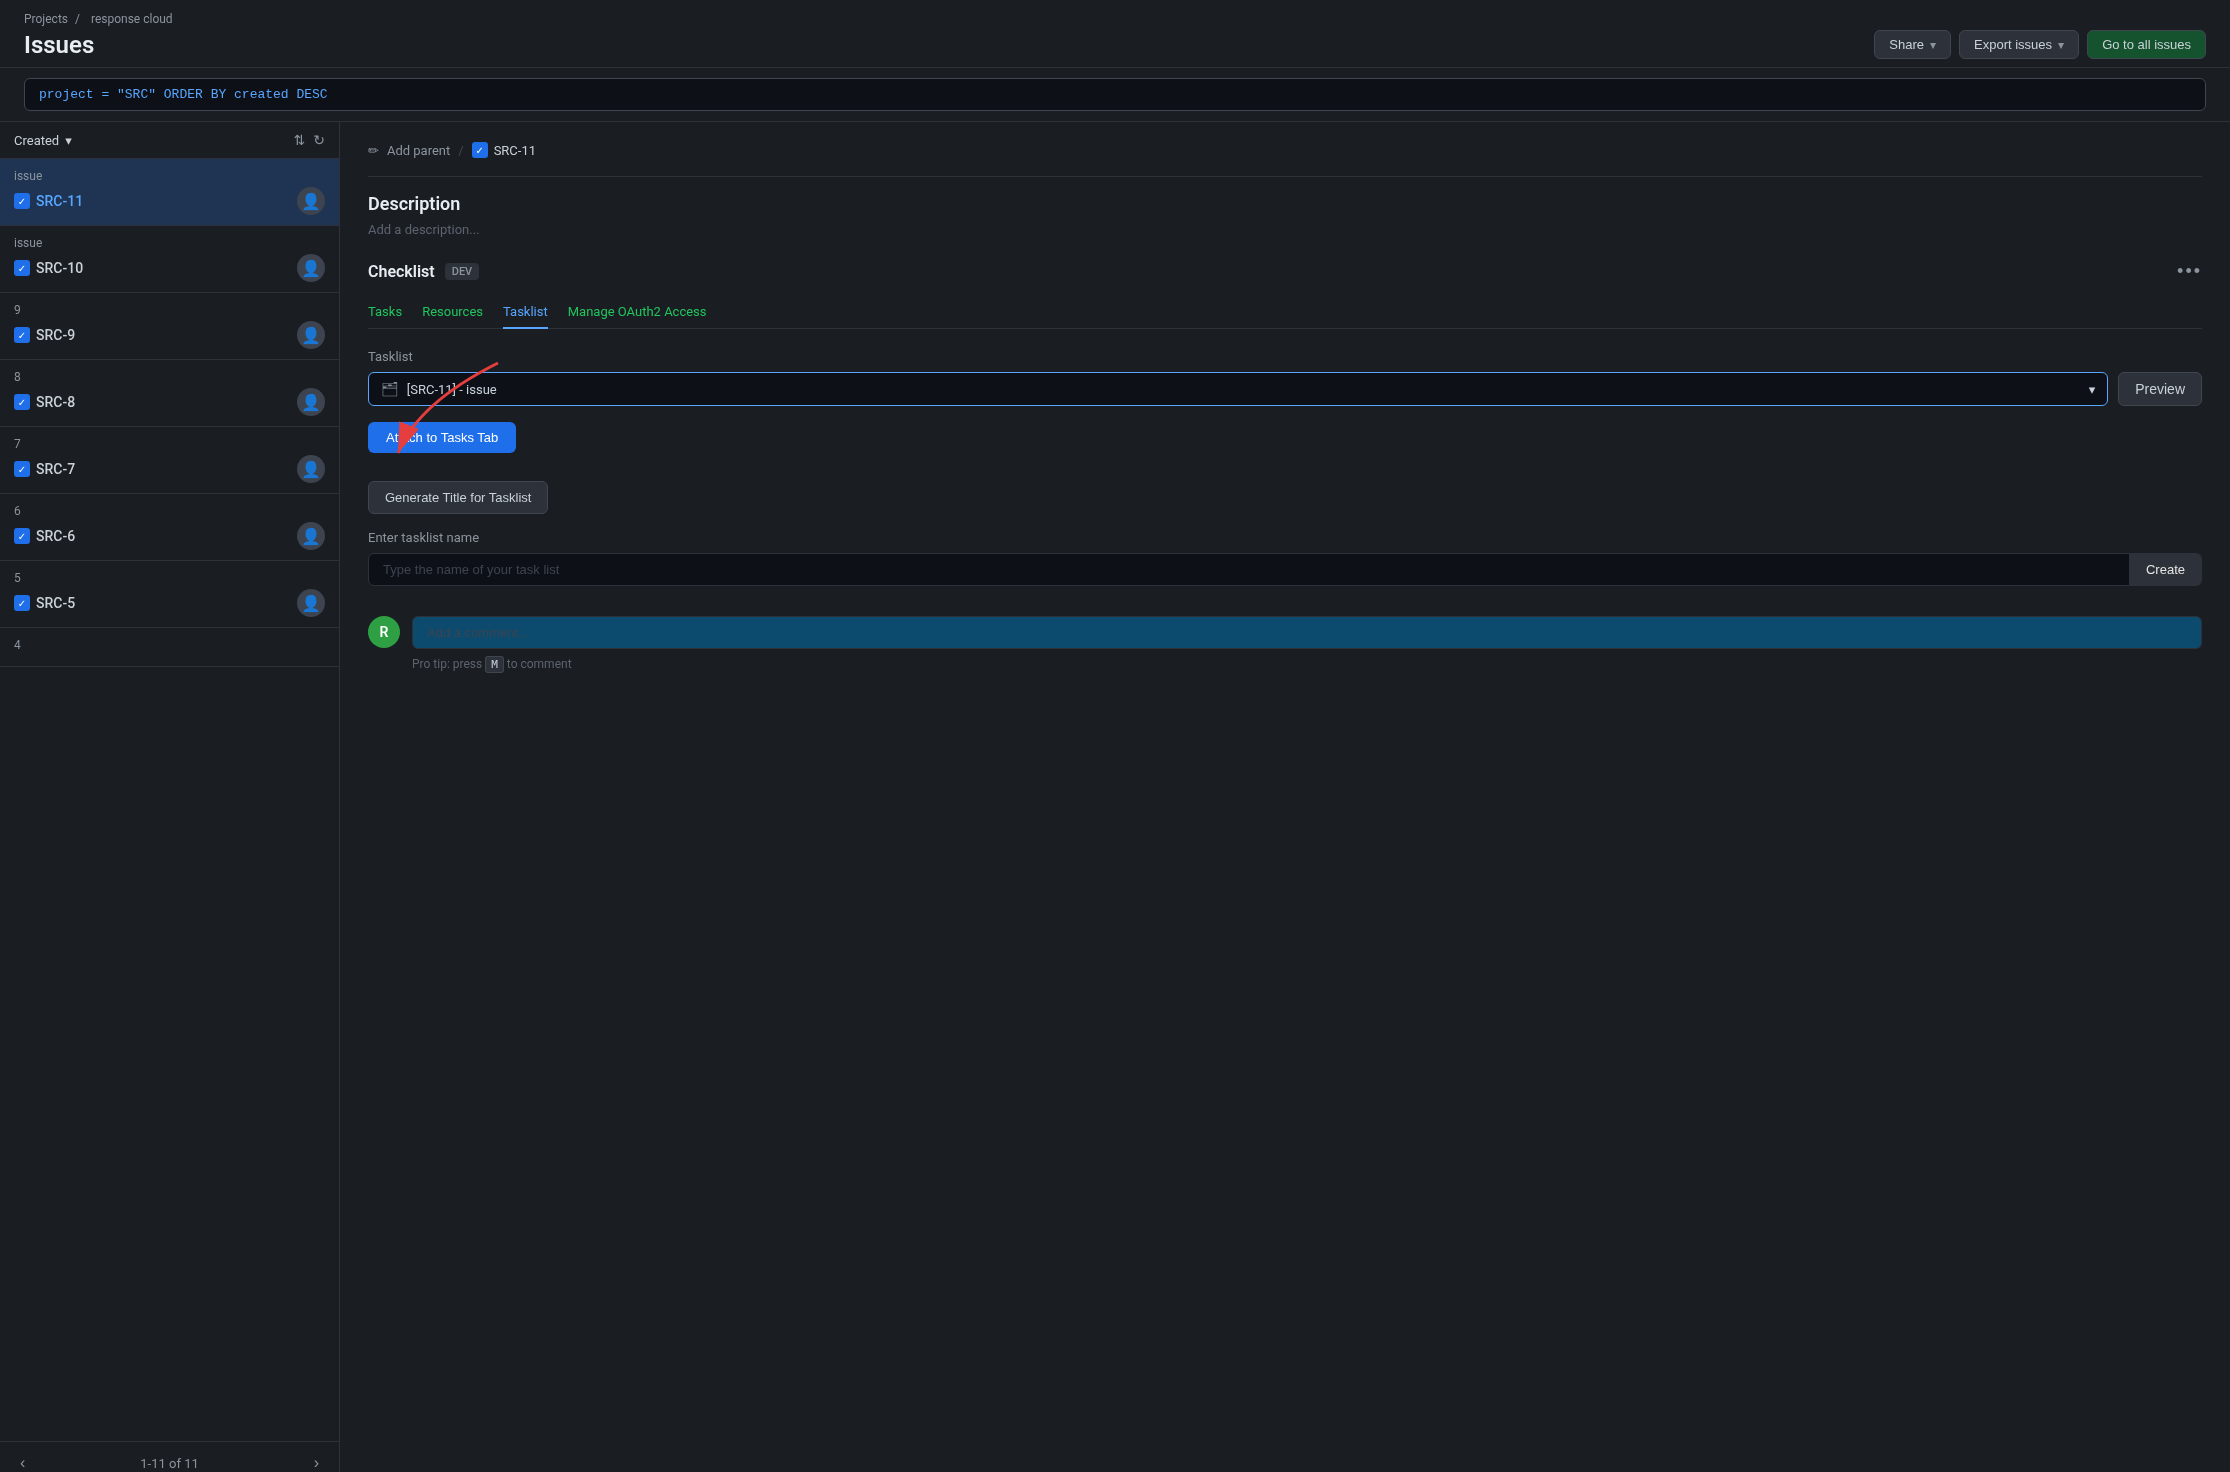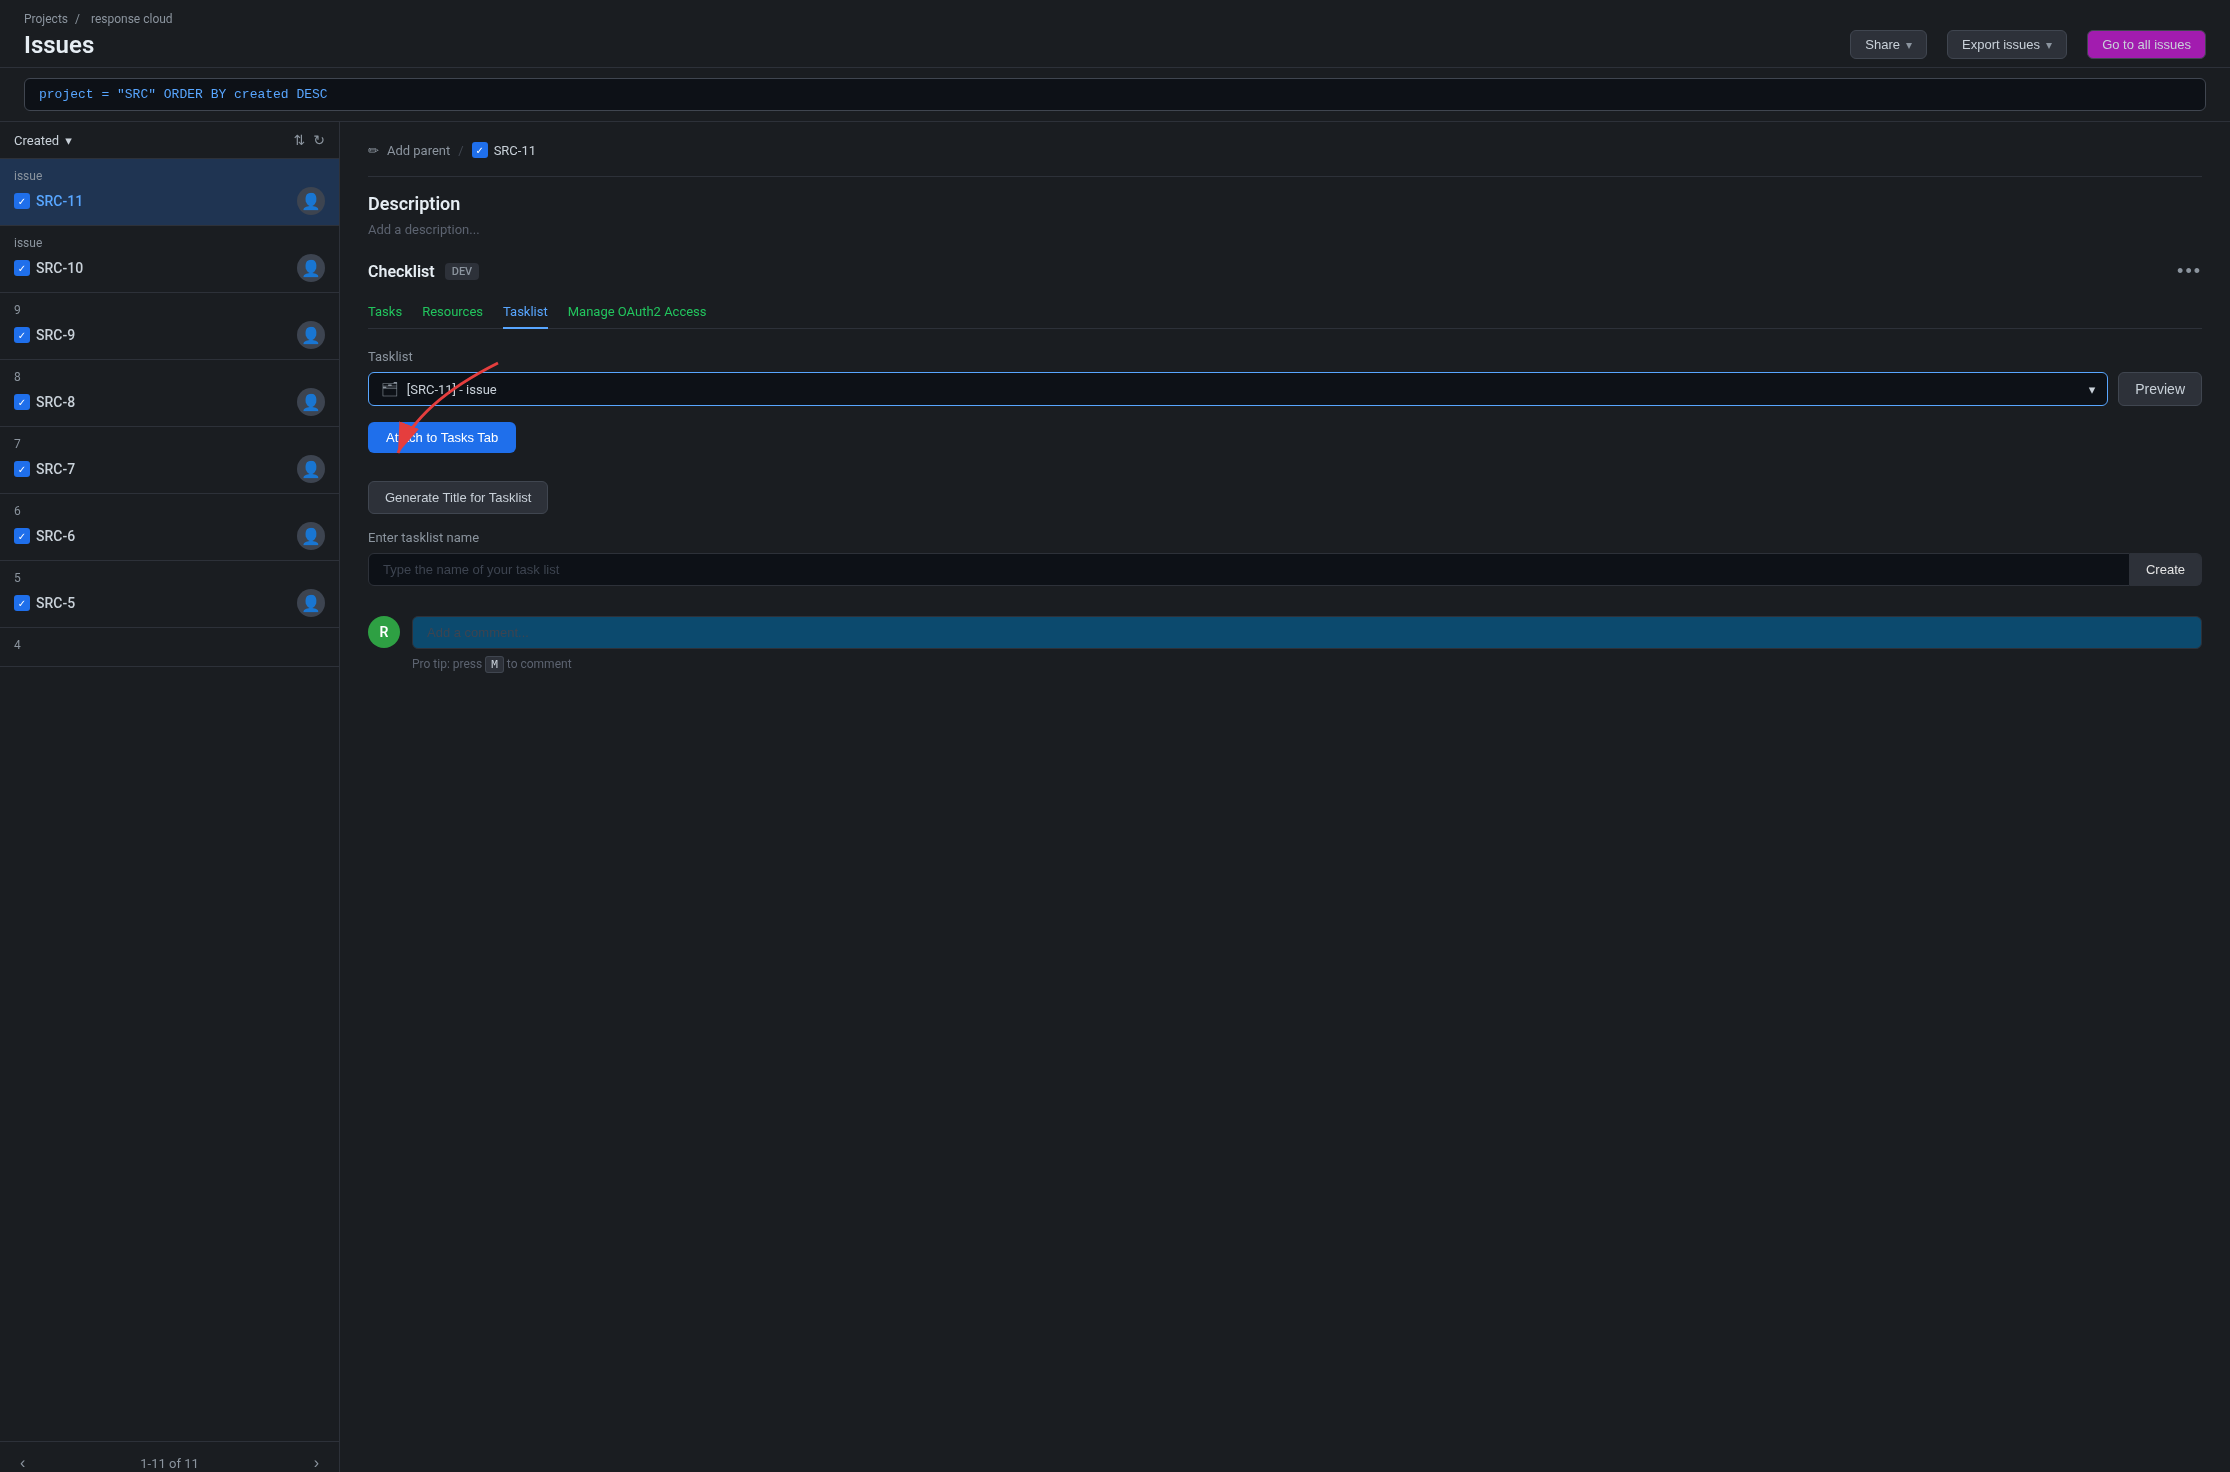--- a/index.html
+++ b/index.html
@@ -30,38 +30,38 @@
       align-items: center;
       justify-content: space-between;
     }
     .page-title {
       font-size: 24px;
       font-weight: 600;
       color: #e6edf3;
     }
     .header-actions {
       display: flex;
-      gap: 20px;
+      gap: 8px;
       align-items: center;
       border-radius: 12px;
     }
     .btn-header {
       background-color: #2d3139;
       border: 1px solid #404650;
       color: #c9d1d9;
       padding: 6px 14px;
       border-radius: 6px;
       cursor: pointer;
       font-size: 13px;
       display: flex;
       align-items: center;
       gap: 6px;
     }
     .btn-goto {
-      background-color: #a21caf;
+      background-color: #14532d;
       border: 1px solid #404650;
       color: #c9d1d9;
       padding: 6px 14px;
       border-radius: 6px;
       cursor: pointer;
       font-size: 13px;
     }
 
     
     .query-bar {

